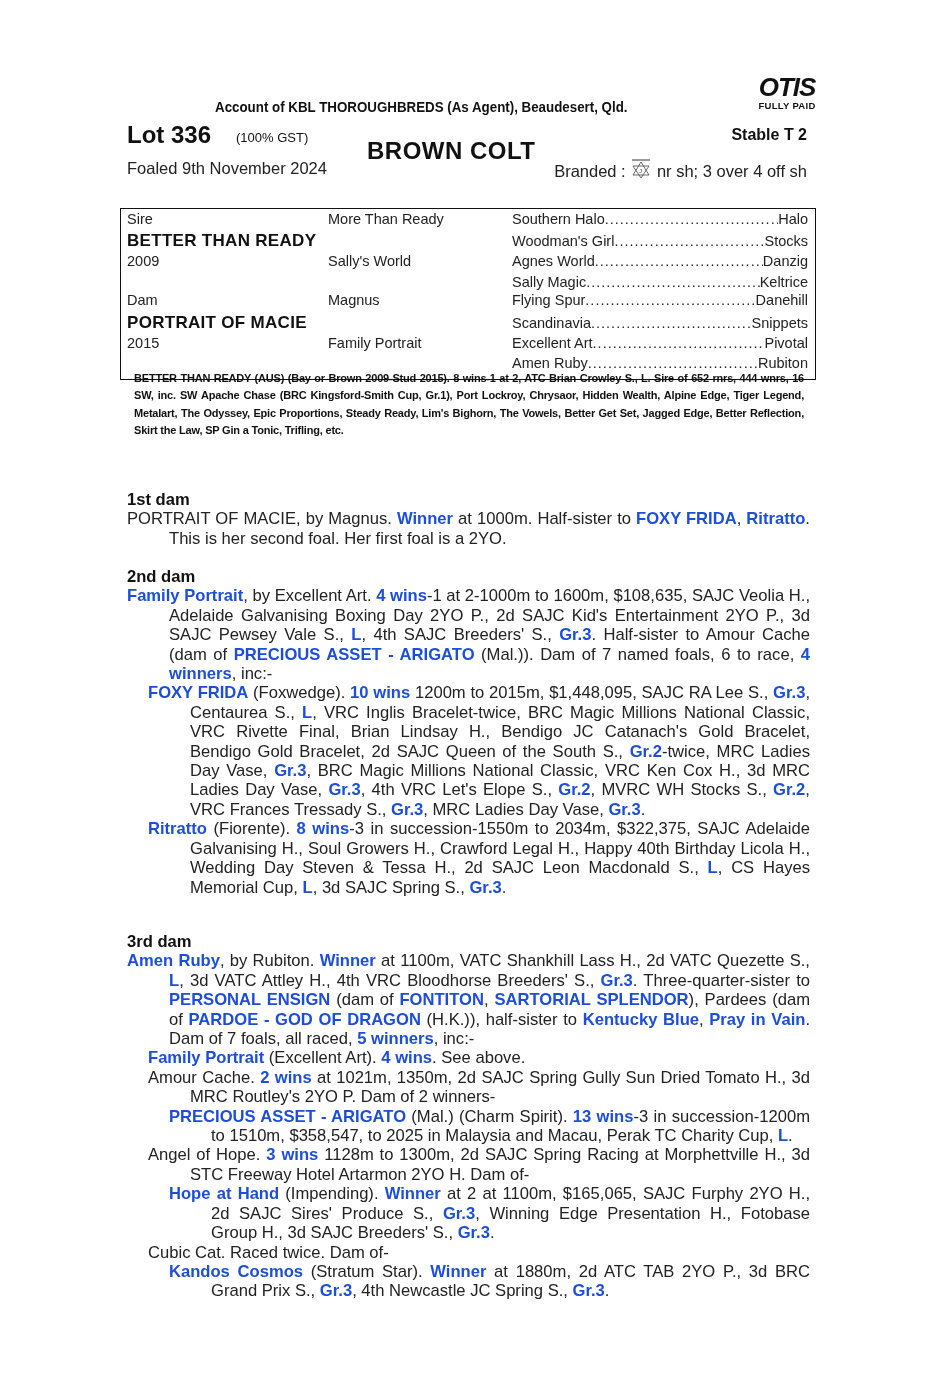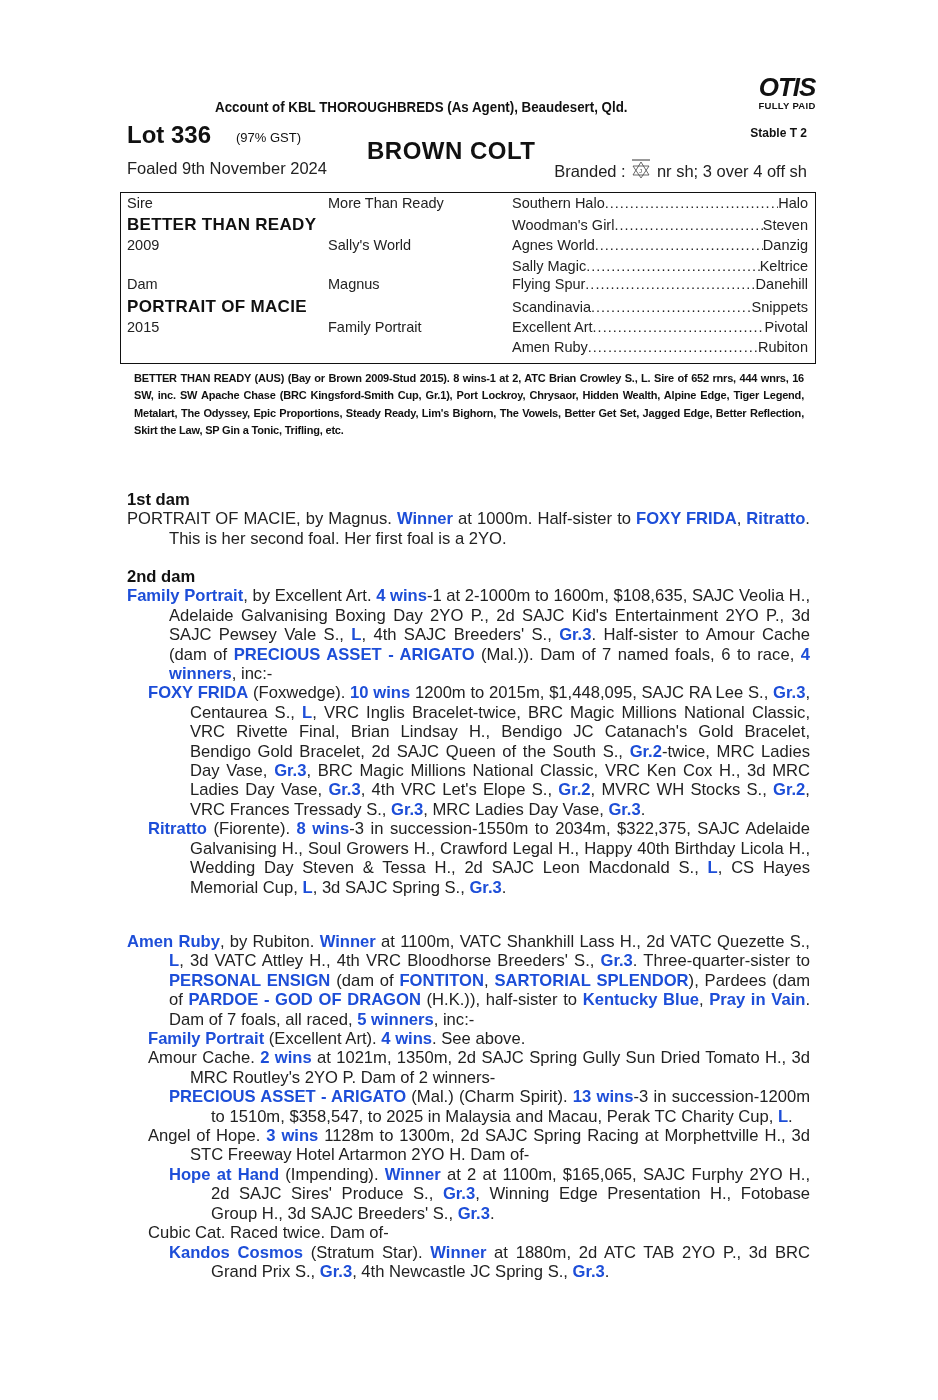--- a/index.html
+++ b/index.html
@@ -8,27 +8,27 @@
   .logo { position:absolute; left:745px; top:74px; width:84px; text-align:center; }
   .logo-main { font-family:"Liberation Sans", sans-serif; font-weight:900; font-size:26px; font-style:italic; letter-spacing:-1px; line-height:26px; color:#111; }
   .logo-sub { font-family:"Liberation Sans", sans-serif; font-weight:700; font-size:9.5px; letter-spacing:0.3px; line-height:11px; }
 
   .account { position:absolute; left:215px; top:98px; font-family:"Liberation Sans", sans-serif; font-weight:700; font-size:15.5px; transform:scaleX(0.86); transform-origin:left top; white-space:nowrap; }
 
   .lotline { position:absolute; left:127px; top:121px; width:682px; height:30px; }
   .lot-num { position:absolute; left:0; top:0; font-weight:900; font-size:24px; }
   .lot-gst { position:absolute; left:109px; top:9px; font-size:13px; }
   .lot-desc { position:absolute; left:240px; top:0; font-weight:900; font-size:24px; letter-spacing:0.5px;margin-top:16px; }
-  .lot-stable { position:absolute; right:2px; top:5px; font-weight:900; font-size:12px; }
+  .lot-stable { position:absolute; right:2px; top:5px; font-weight:900; font-size:16px; }
 
   .foaled { position:absolute; left:127px; top:159px; font-size:16.5px; color:#222; }
   .branded { position:absolute; right:131px; top:159px; font-size:16.5px; color:#222; white-space:nowrap; }
   .brand-mark { display:inline-block; width:22px; height:20px; vertical-align:-2px; }
 
-  .pedigree { position:absolute; left:120px; top:192px; width:696px; height:172px; border:1.4px solid #111; box-sizing:border-box; }
+  .pedigree { position:absolute; left:120px; top:208px; width:696px; height:172px; border:1.4px solid #111; box-sizing:border-box; }
   .ped-cell { position:absolute; font-size:14.5px; color:#222; white-space:nowrap; }
   .ped-name { position:absolute; font-weight:900; font-size:17px; letter-spacing:0.3px; white-space:nowrap; }
   .gp-row { position:absolute; left:391px; width:296px; font-size:14.5px; color:#222; display:flex; white-space:nowrap; overflow:hidden;text-align:center; }
   .gp-row .l { flex:0 0 auto; }
   .gp-row .dots { flex:1 1 auto; overflow:hidden; letter-spacing:1px; }
   .gp-row .dots::after { content:"......................................................................................................."; }
   .gp-row .r { flex:0 0 auto; }
 
   .sire-para { position:absolute; left:134px; top:370px; width:670px; font-weight:700; font-size:11px; line-height:17.3px; text-align:justify; transform:scaleX(1); letter-spacing:-0.2px; font-family:"Liberation Sans", sans-serif; }
 
@@ -45,21 +45,21 @@
 
 <div class="logo">
   <div class="logo-main">OTIS</div>
   <div class="logo-sub">FULLY PAID</div>
 </div>
 
 <div class="account">Account of KBL THOROUGHBREDS (As Agent), Beaudesert, Qld.</div>
 
 <div class="lotline">
   <span class="lot-num">Lot 336</span>
-  <span class="lot-gst">(97% GST)</span>
+  <span class="lot-gst">(100% GST)</span>
   <span class="lot-desc">BROWN COLT</span>
   <span class="lot-stable">Stable T 2</span>
 </div>
 
 <div class="foaled">Foaled 9th November 2024</div>
 <div class="branded">
   <span>Branded :</span>
   <svg class="brand-mark" viewBox="0 0 22 20">
     <line x1="2" y1="1" x2="20" y2="1" stroke="#333" stroke-width="1"></line>
     <polygon points="11,3 19,16 3,16" fill="none" stroke="#444" stroke-width="0.8"></polygon>
@@ -83,21 +83,21 @@
   <span class="ped-cell" style="left:207px; top:126px;">Family Portrait</span>
 
   <div class="gp-row" style="top:2px;">
       <span class="l">Southern Halo</span>
       <span class="dots"></span>
       <span class="r">Halo</span>
     </div>
   <div class="gp-row" style="top:24px;">
       <span class="l">Woodman's Girl</span>
       <span class="dots"></span>
-      <span class="r">Steven</span>
+      <span class="r">Stocks</span>
     </div>
   <div class="gp-row" style="top:44px;">
       <span class="l">Agnes World</span>
       <span class="dots"></span>
       <span class="r">Danzig</span>
     </div>
   <div class="gp-row" style="top:65px;">
       <span class="l">Sally Magic</span>
       <span class="dots"></span>
       <span class="r">Keltrice</span>
@@ -134,20 +134,21 @@
 <div class="sec" style="top:567px;">
   <div class="sec-title">2nd dam</div>
   <div>
       <div class="p ind0"><b>Family Portrait</b><span>, by Excellent Art. </span><b>4 wins</b><span>-1 at 2-1000m to 1600m, $108,635, SAJC Veolia H., Adelaide Galvanising Boxing Day 2YO P., 2d SAJC Kid's Entertainment 2YO P., 3d SAJC Pewsey Vale S., </span><b>L</b><span>, 4th SAJC Breeders' S., </span><b>Gr.3</b><span>. Half-sister to Amour Cache (dam of </span><b>PRECIOUS ASSET - ARIGATO</b><span> (Mal.)). Dam of 7 named foals, 6 to race, </span><b>4 winners</b><span>, inc:-</span></div>
       <div class="p ind1"><b>FOXY FRIDA</b><span> (Foxwedge). </span><b>10 wins</b><span> 1200m to 2015m, $1,448,095, SAJC RA Lee S., </span><b>Gr.3</b><span>, Centaurea S., </span><b>L</b><span>, VRC Inglis Bracelet-twice, BRC Magic Millions National Classic, VRC Rivette Final, Brian Lindsay H., Bendigo JC Catanach's Gold Bracelet, Bendigo Gold Bracelet, 2d SAJC Queen of the South S., </span><b>Gr.2</b><span>-twice, MRC Ladies Day Vase, </span><b>Gr.3</b><span>, BRC Magic Millions National Classic, VRC Ken Cox H., 3d MRC Ladies Day Vase, </span><b>Gr.3</b><span>, 4th VRC Let's Elope S., </span><b>Gr.2</b><span>, MVRC WH Stocks S., </span><b>Gr.2</b><span>, VRC Frances Tressady S., </span><b>Gr.3</b><span>, MRC Ladies Day Vase, </span><b>Gr.3</b><span>.</span></div>
       <div class="p ind1"><b>Ritratto</b><span> (Fiorente). </span><b>8 wins</b><span>-3 in succession-1550m to 2034m, $322,375, SAJC Adelaide Galvanising H., Soul Growers H., Crawford Legal H., Happy 40th Birthday Licola H., Wedding Day Steven &amp; Tessa H., 2d SAJC Leon Macdonald S., </span><b>L</b><span>, CS Hayes Memorial Cup, </span><b>L</b><span>, 3d SAJC Spring S., </span><b>Gr.3</b><span>.</span></div>
     </div>
 </div>
 
 <div class="sec" style="top:932px;">
+  <div class="sec-title">3rd dam</div>
   <div>
       <div class="p ind0"><b>Amen Ruby</b><span>, by Rubiton. </span><b>Winner</b><span> at 1100m, VATC Shankhill Lass H., 2d VATC Quezette S., </span><b>L</b><span>, 3d VATC Attley H., 4th VRC Bloodhorse Breeders' S., </span><b>Gr.3</b><span>. Three-quarter-sister to </span><b>PERSONAL ENSIGN</b><span> (dam of </span><b>FONTITON</b><span>, </span><b>SARTORIAL SPLENDOR</b><span>), Pardees (dam of </span><b>PARDOE - GOD OF DRAGON</b><span> (H.K.)), half-sister to </span><b>Kentucky Blue</b><span>, </span><b>Pray in Vain</b><span>. Dam of 7 foals, all raced, </span><b>5 winners</b><span>, inc:-</span></div>
       <div class="p ind1"><b>Family Portrait</b><span> (Excellent Art). </span><b>4 wins</b><span>. See above.</span></div>
       <div class="p ind1"><span>Amour Cache. </span><b>2 wins</b><span> at 1021m, 1350m, 2d SAJC Spring Gully Sun Dried Tomato H., 3d MRC Routley's 2YO P. Dam of 2 winners-</span></div>
       <div class="p ind2"><b>PRECIOUS ASSET - ARIGATO</b><span> (Mal.) (Charm Spirit). </span><b>13 wins</b><span>-3 in succession-1200m to 1510m, $358,547, to 2025 in Malaysia and Macau, Perak TC Charity Cup, </span><b>L</b><span>.</span></div>
       <div class="p ind1"><span>Angel of Hope. </span><b>3 wins</b><span> 1128m to 1300m, 2d SAJC Spring Racing at Morphettville H., 3d STC Freeway Hotel Artarmon 2YO H. Dam of-</span></div>
       <div class="p ind2"><b>Hope at Hand</b><span> (Impending). </span><b>Winner</b><span> at 2 at 1100m, $165,065, SAJC Furphy 2YO H., 2d SAJC Sires' Produce S., </span><b>Gr.3</b><span>, Winning Edge Presentation H., Fotobase Group H., 3d SAJC Breeders' S., </span><b>Gr.3</b><span>.</span></div>
       <div class="p ind1"><span>Cubic Cat. Raced twice. Dam of-</span></div>
       <div class="p ind2"><b>Kandos Cosmos</b><span> (Stratum Star). </span><b>Winner</b><span> at 1880m, 2d ATC TAB 2YO P., 3d BRC Grand Prix S., </span><b>Gr.3</b><span>, 4th Newcastle JC Spring S., </span><b>Gr.3</b><span>.</span></div>
     </div>

